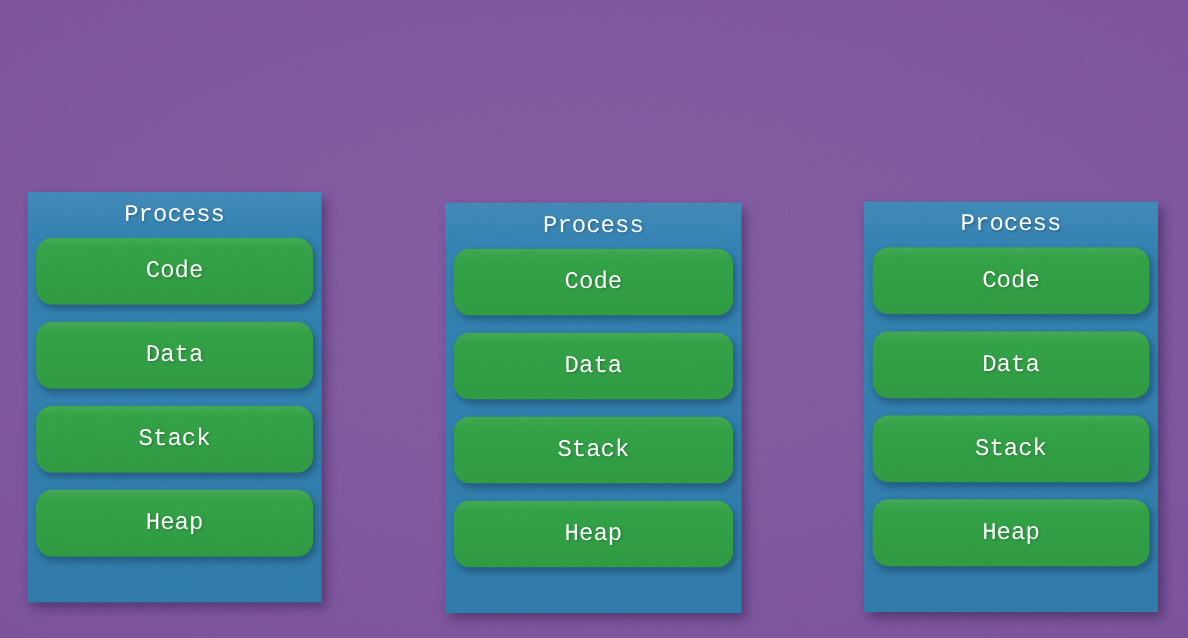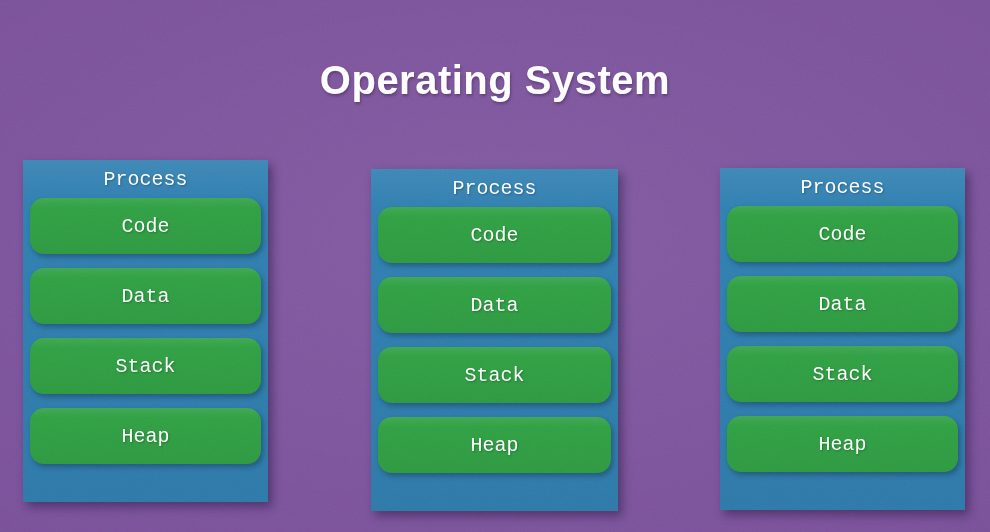--- a/index.html
+++ b/index.html
@@ -84,21 +84,20 @@
     height: 100%;
     pointer-events: none;
     opacity: 0.5;
   }
 </style>
 </head>
 <body>
 
 <div class="canvas">
 
-  <div class="slide-title">Operating System</div>
 
   <div class="process-box p1">
     <div class="process-title">Process</div>
     <div class="segment">Code</div>
     <div class="segment">Data</div>
     <div class="segment">Stack</div>
     <div class="segment">Heap</div>
   </div>
 
   <div class="process-box p2">

